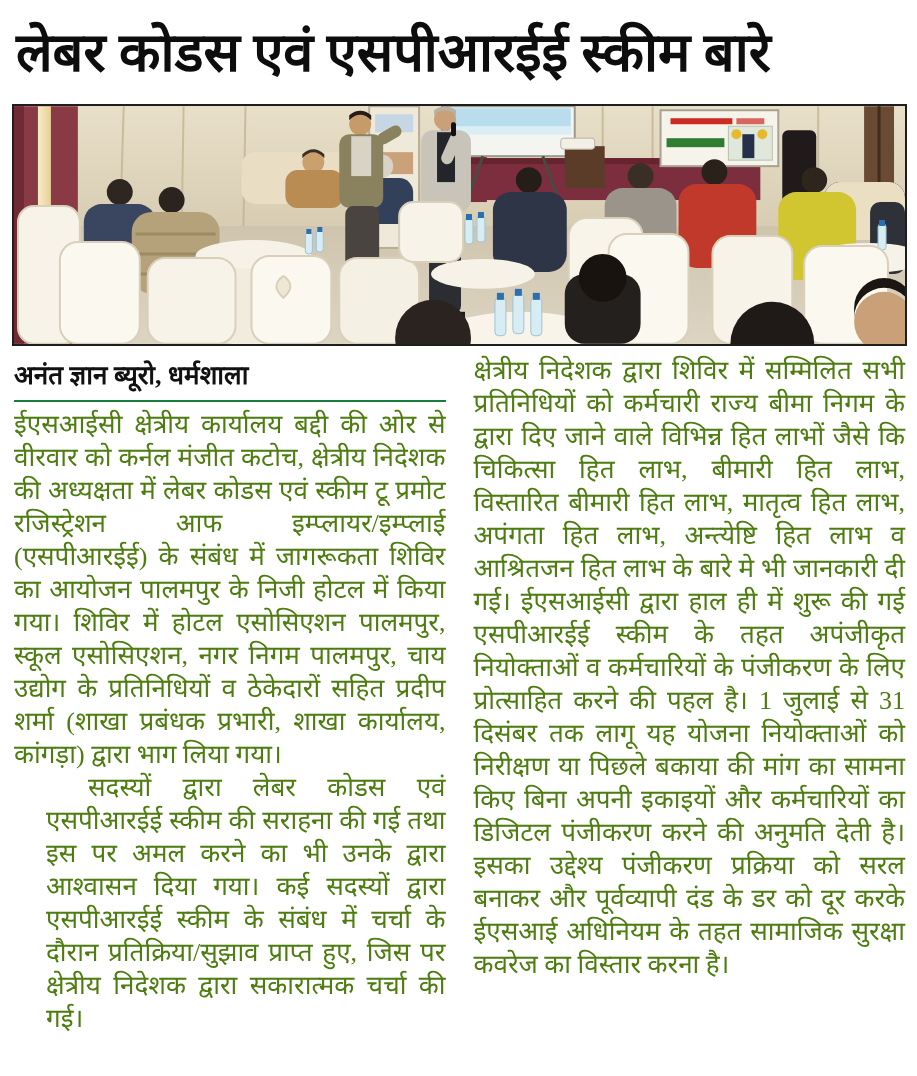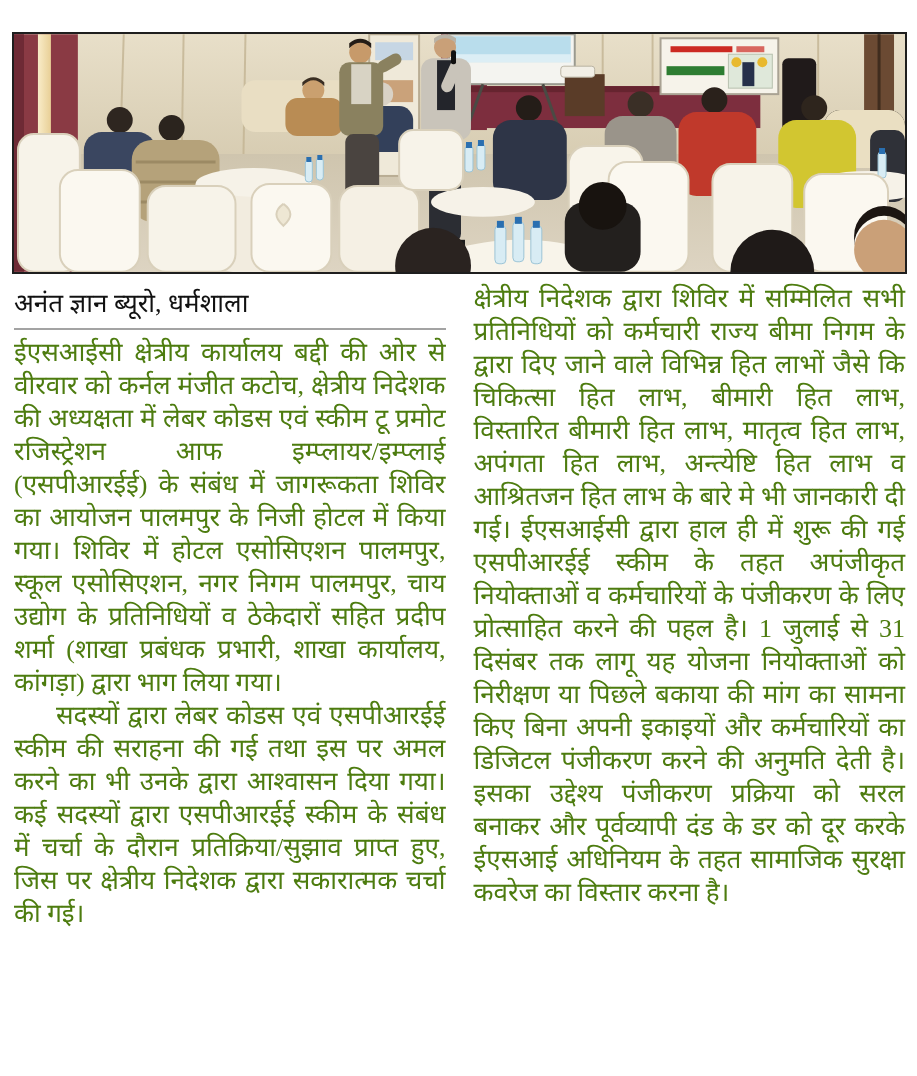--- a/index.html
+++ b/index.html
@@ -32,42 +32,43 @@
     background: #ddd3bd;
   }
   .photo-frame svg { display: block; }
   .columns {
     display: flex;
     gap: 28px;
     padding: 8px 12px 0 14px;
   }
   .col { flex: 1 1 0; min-width: 0; }
   .byline-wrap {
-    font-weight: 400;
+    font-weight: 700;
     font-size: 26px;
     color: #111;
     padding: 2px 0 8px 0;
-    border-bottom: 2px solid #a3a3a3;
+    border-bottom: 2px solid #15803d;
     margin-bottom: 6px;
   }
   .body-text {
     margin: 0;
     font-size: 26px;
     line-height: 33px;
     text-align: justify;
     color: #4d7c0f;
   }
-  .body-text.indent { text-indent: 42px; }
+  .body-text.indent { text-indent: 42px; margin-left: 32px; }
 </style>
 </head>
 <body>
 
 <div class="page">
 
   <h1 class="headline">
+    <span class="hl-line">लेबर कोडस एवं एसपीआरईई स्कीम बारे</span>
   </h1>
 
   <figure class="photo-frame" style="margin:6px 12px 0 12px;">
     <svg width="891" height="238" viewBox="0 0 893 238" xmlns="http://www.w3.org/2000/svg">
       <defs>
         <linearGradient id="wallg" x1="0" y1="0" x2="0" y2="1">
           <stop offset="0" stop-color="#e8dfc9"></stop>
             <stop offset="1" stop-color="#d5caaf"></stop>
         </linearGradient>
         <linearGradient id="floorg" x1="0" y1="0" x2="0" y2="1">

